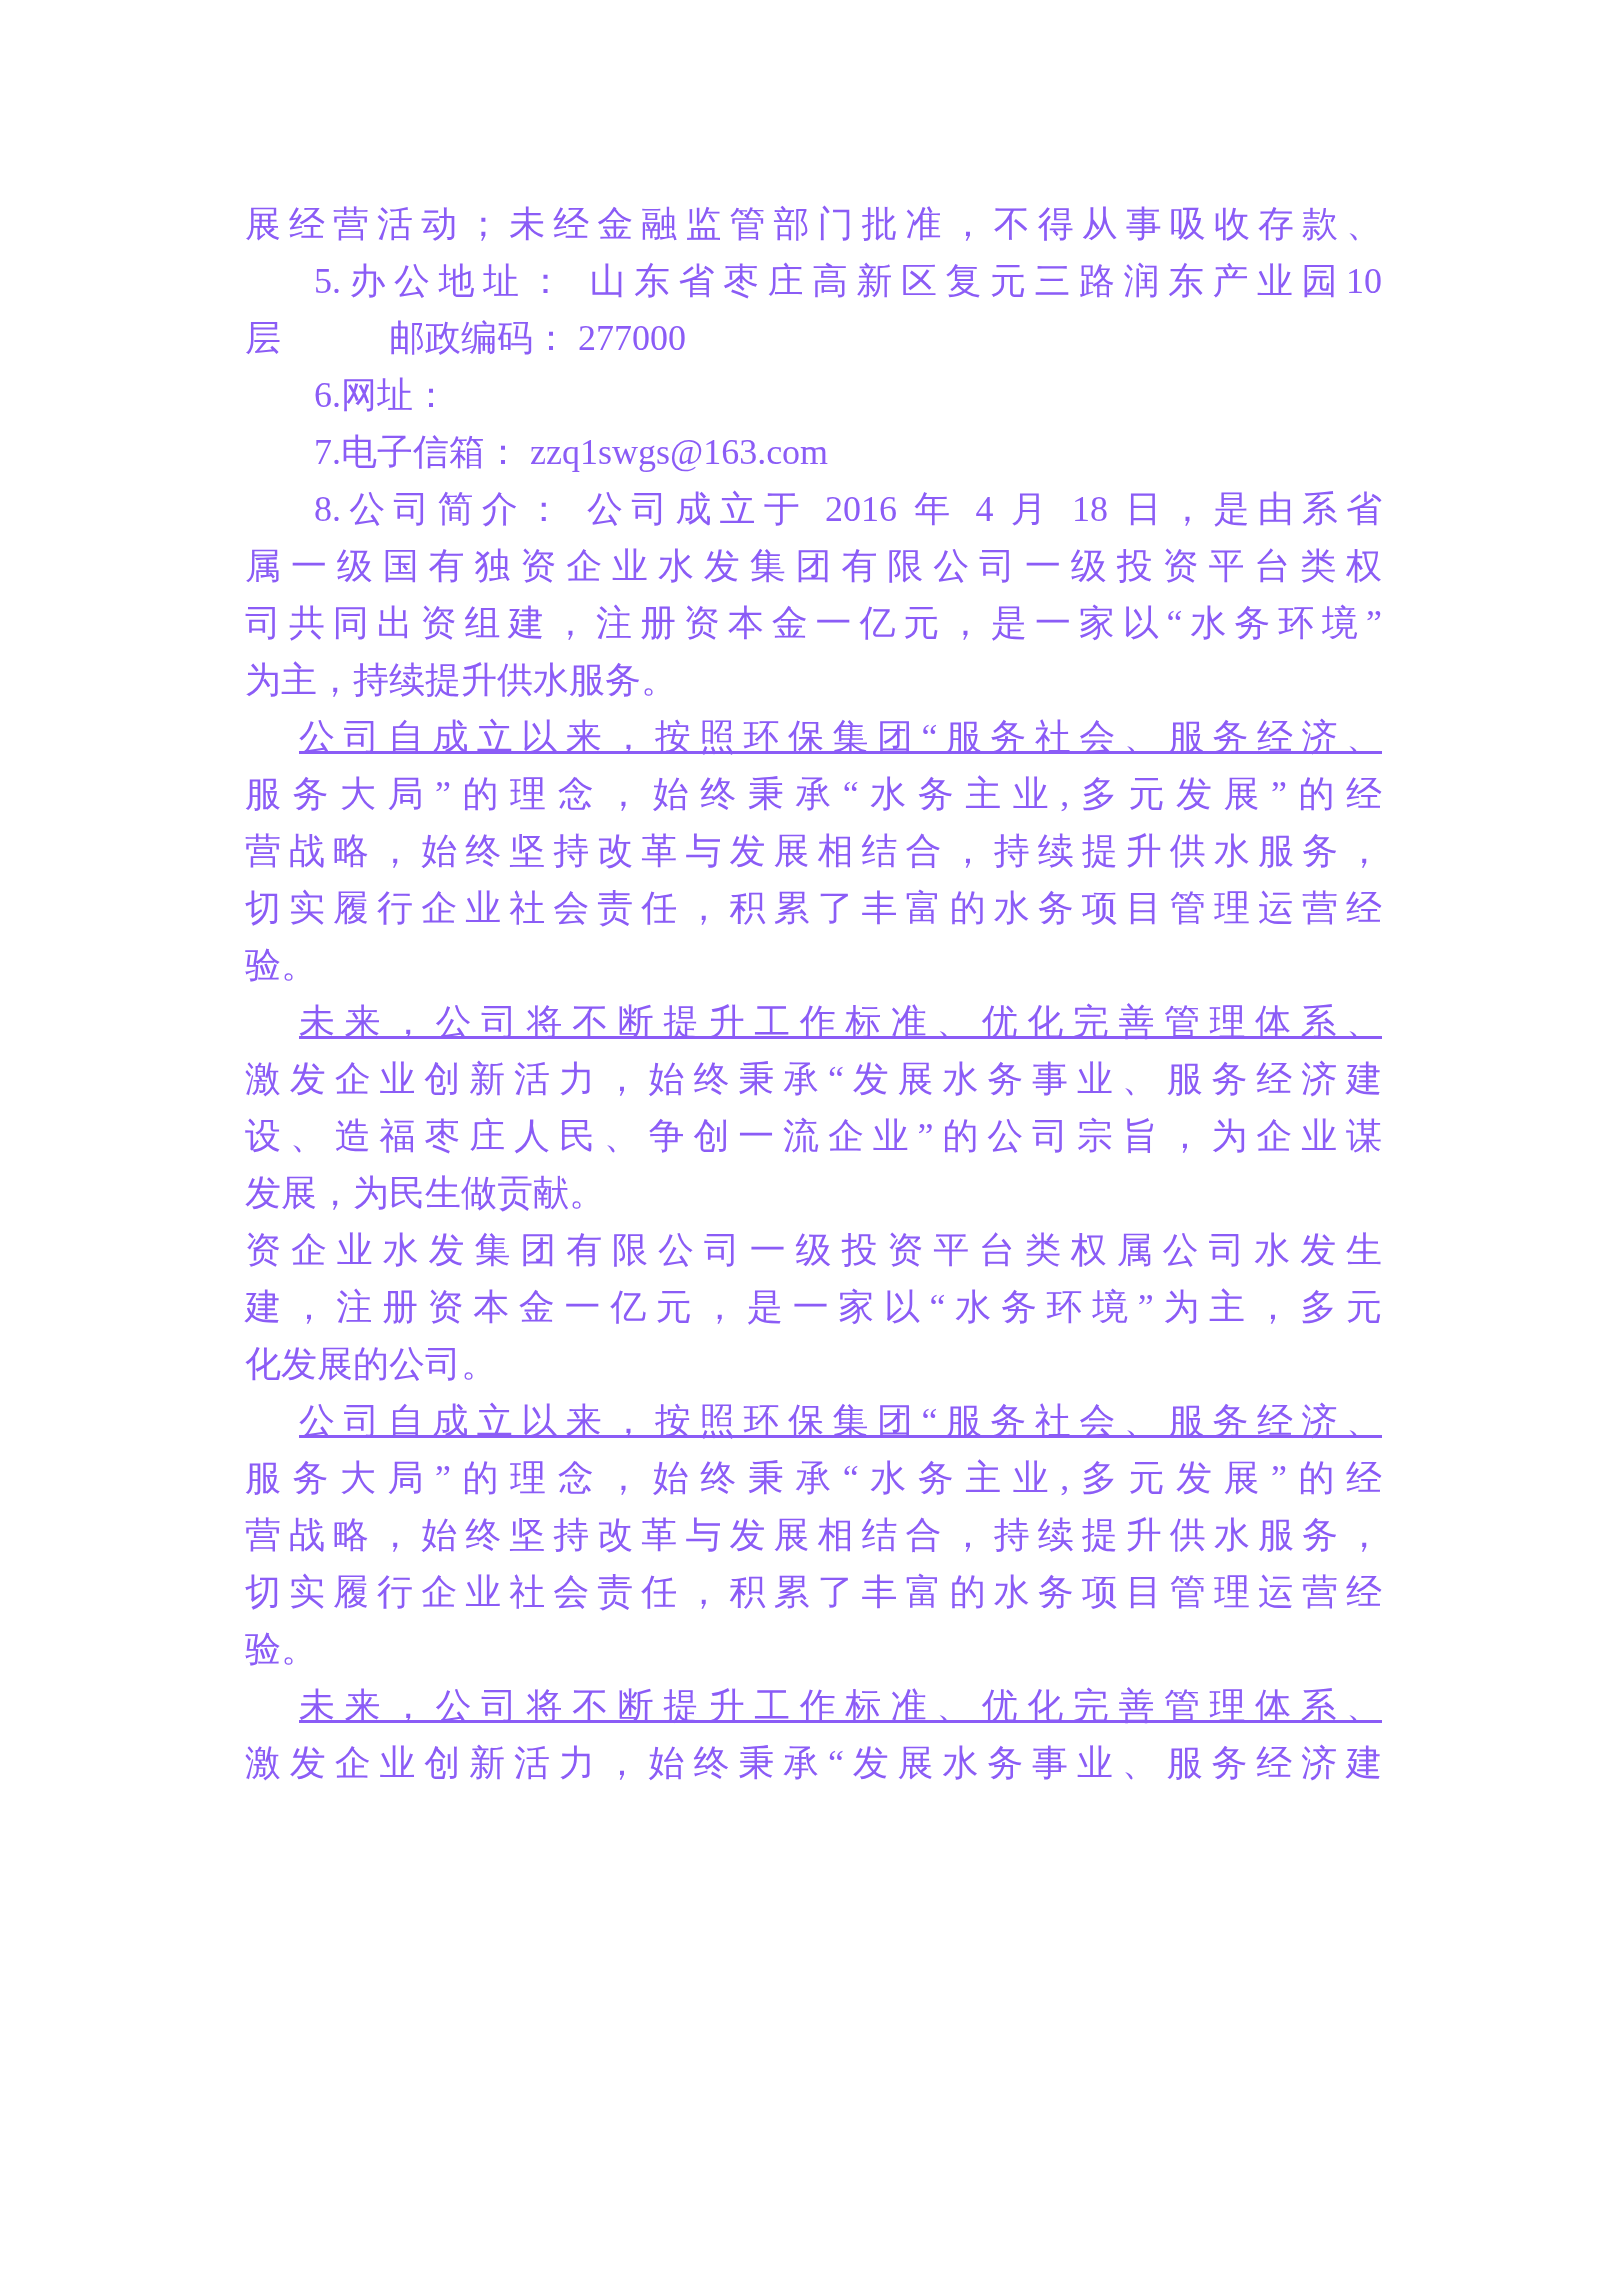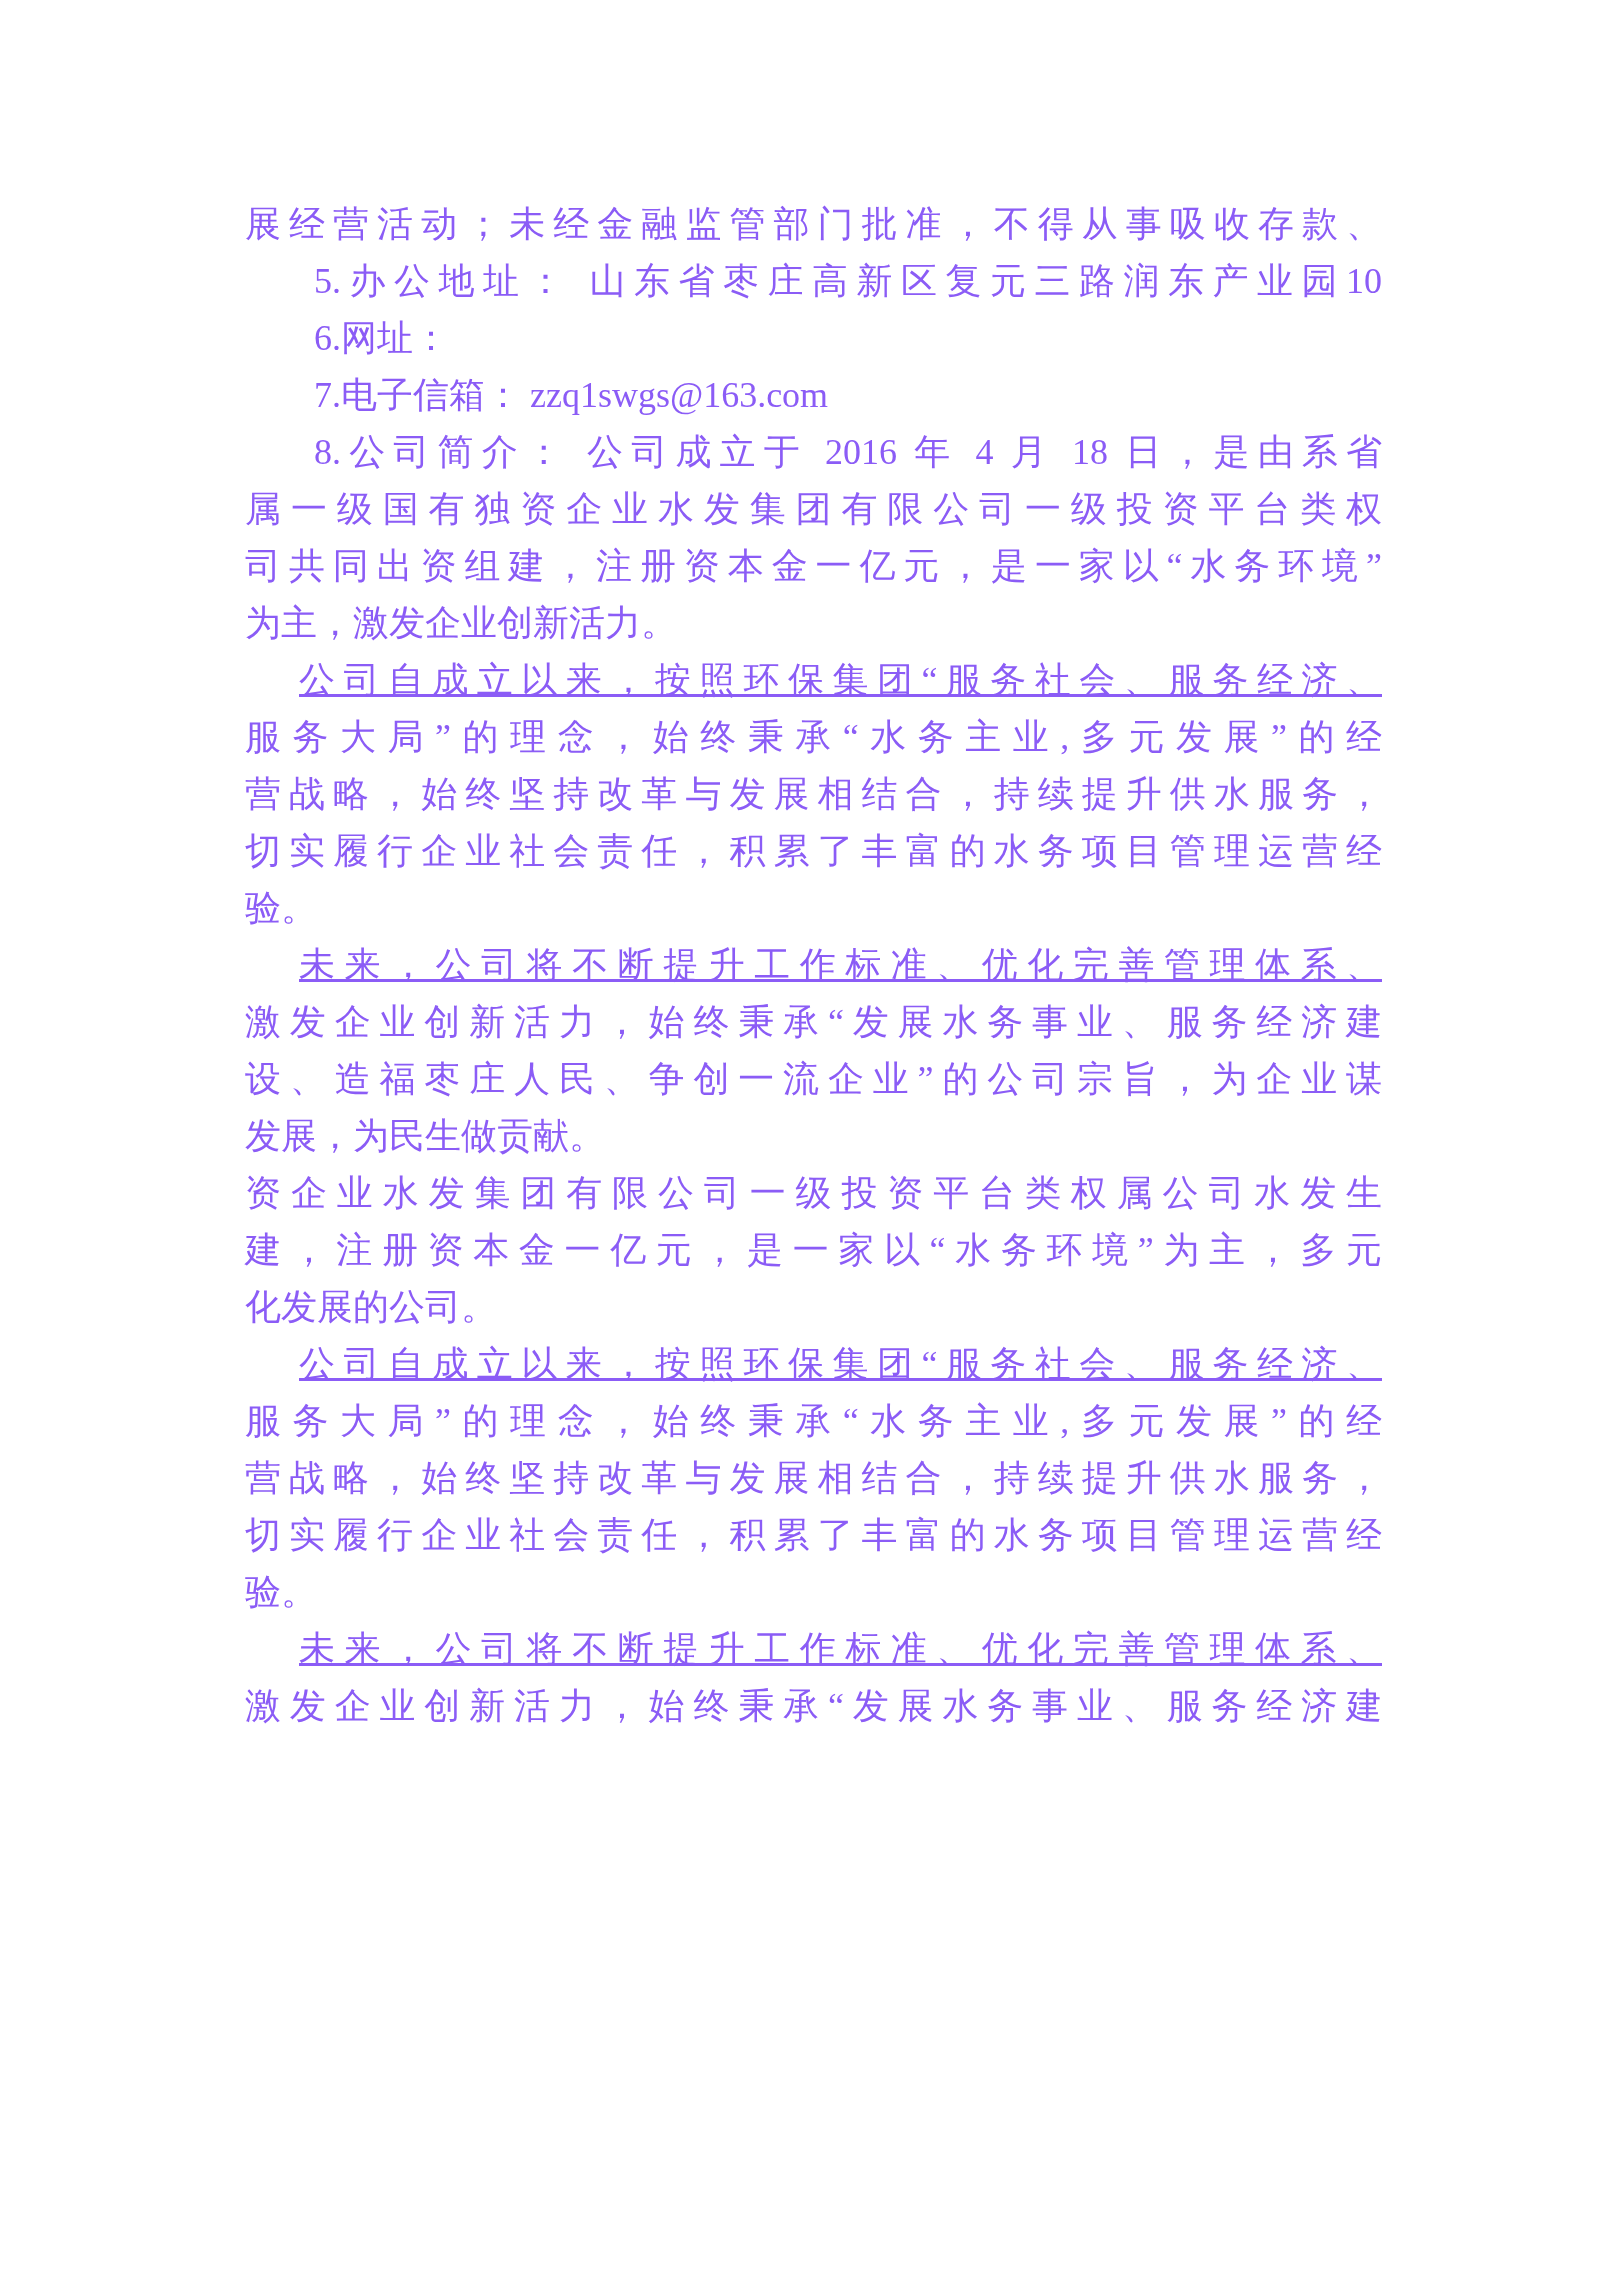--- a/index.html
+++ b/index.html
@@ -41,26 +41,27 @@
   
   .ind2 { padding-left: 69px; }
 </style>
 </head>
 <body>
 
 <div class="page">
   <div class="text-block">
     <div class="line fill">展经营活动；未经金融监管部门批准，不得从事吸收存款、</div>
     <div class="line fill ind2">5.办公地址： 山东省枣庄高新区复元三路润东产业园10</div>
+    <div class="line">层　　　邮政编码： 277000</div>
     <div class="line ind2">6.网址：</div>
     <div class="line ind2">7.电子信箱： zzq1swgs@163.com</div>
     <div class="line fill ind2">8.公司简介： 公司成立于 2016 年 4 月 18 日，是由系省</div>
     <div class="line fill">属一级国有独资企业水发集团有限公司一级投资平台类权</div>
     <div class="line fill">司共同出资组建，注册资本金一亿元，是一家以“水务环境”</div>
-    <div class="line">为主，激发企业创新活力。</div>
+    <div class="line">为主，持续提升供水服务。</div>
     <div class="line fill ind1">公司自成立以来，按照环保集团“服务社会、服务经济、</div>
     <div class="line fill">服务大局”的理念，始终秉承“水务主业,多元发展”的经</div>
     <div class="line fill">营战略，始终坚持改革与发展相结合，持续提升供水服务，</div>
     <div class="line fill">切实履行企业社会责任，积累了丰富的水务项目管理运营经</div>
     <div class="line">验。</div>
     <div class="line fill ind1">未来，公司将不断提升工作标准、优化完善管理体系、</div>
     <div class="line fill">激发企业创新活力，始终秉承“发展水务事业、服务经济建</div>
     <div class="line fill">设、造福枣庄人民、争创一流企业”的公司宗旨，为企业谋</div>
     <div class="line">发展，为民生做贡献。</div>
     <div class="line fill">资企业水发集团有限公司一级投资平台类权属公司水发生</div>

